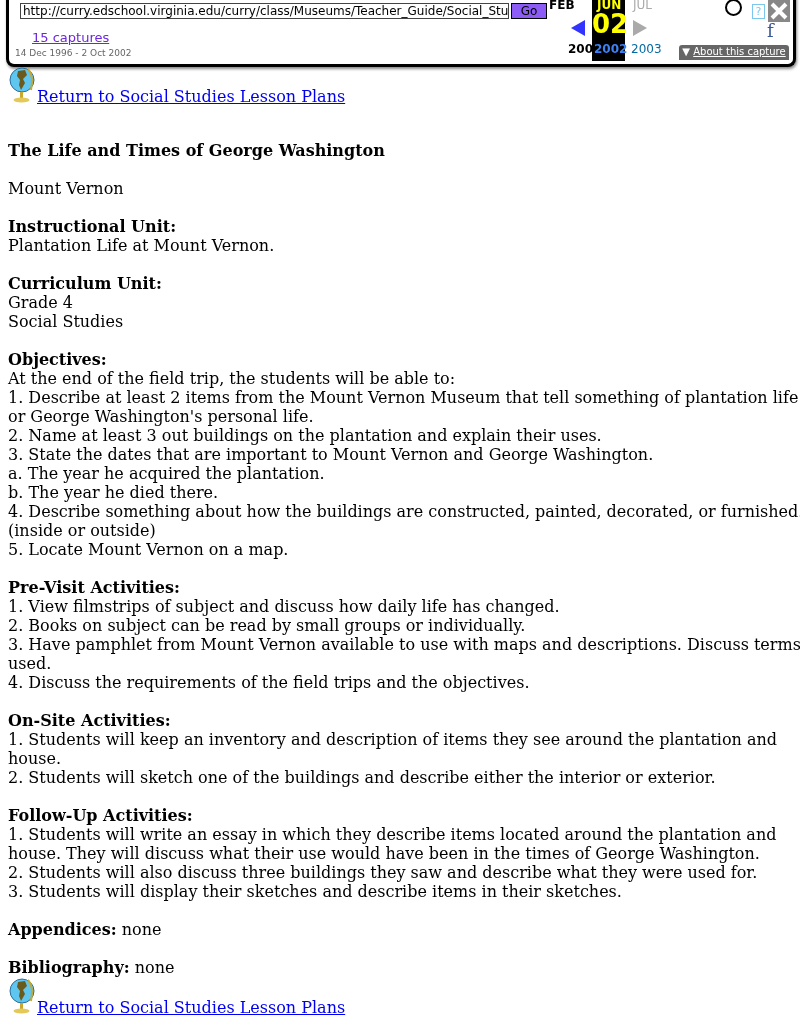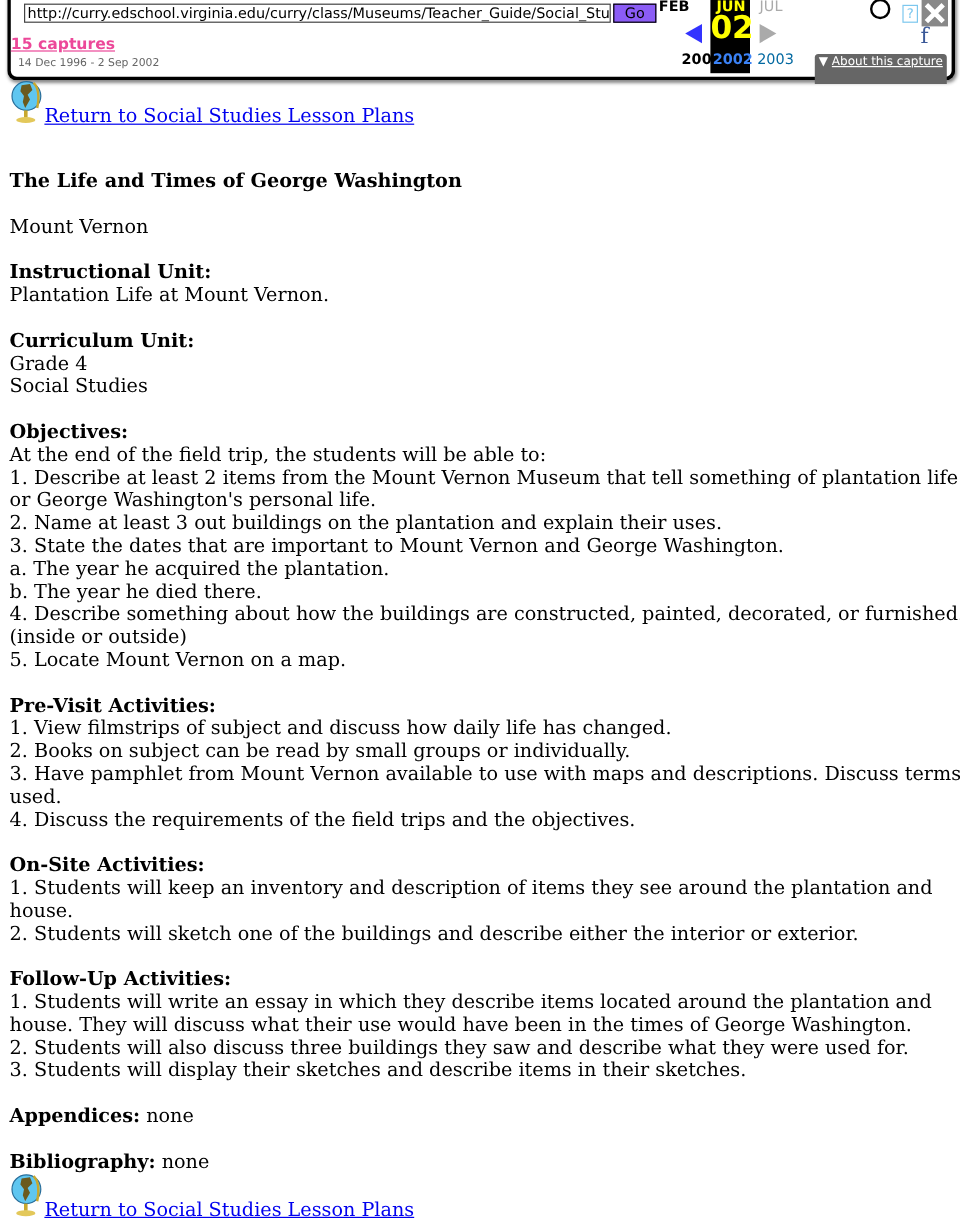--- a/index.html
+++ b/index.html
@@ -15,39 +15,39 @@
   #wm-url {
     position: absolute; left: 11px; top: 7px; width: 483px; height: 14px;
     border: 1px solid #444; font-size: 12px; line-height: 14px; padding: 0 2px;
     font-family: "DejaVu Sans", sans-serif; color: #000; white-space: nowrap; overflow: hidden; background: #fff;
   }
   #wm-go {
     position: absolute; left: 502px; top: 7px; width: 34px; height: 14px;
     border: 1px solid #000; font-size: 12px; line-height: 14px; text-align: center; background: #8b5cf6;
   }
   #wm-captures {
-    position: absolute; left: 0; top: 34px; font-size: 13px; font-weight: bold; color: #ec4899; text-decoration: underline;
+    position: absolute; left: 23px; top: 34px; font-size: 13px; font-weight: normal; color: #6d28d9; text-decoration: underline;
   }
   #wm-range { position: absolute; left: 6px; top: 52px; font-size: 9px; color: #666; }
 
   .wm-month { position: absolute; top: 2px; font-size: 12px; font-weight: bold; }
   .wm-year { position: absolute; top: 46px; font-size: 12px; font-weight: bold; }
   #wm-cur { position: absolute; left: 583px; top: 0; width: 33px; height: 65px; background: #000; }
   #wm-m-prev { left: 540px; color: #000; }
   #wm-m-cur { left: 588px; color: #ffff00; }
   #wm-m-next { left: 624px; color: #aaa; font-weight: normal; }
   #wm-day { position: absolute; left: 583px; top: 14px; width: 30px; text-align: center; font-size: 26px; font-weight: bold; color: #ffff00; line-height: 28px; }
   #wm-y-prev { left: 543px; color: #000; margin-left: 16px; }
   #wm-y-cur { left: 585px; color: #3b82f6; }
   #wm-y-next { left: 622px; color: #0369a1; font-weight: normal; }
   .tri-left { position: absolute; left: 562px; top: 24px; width: 0; height: 0; border-top: 8px solid transparent; border-bottom: 8px solid transparent; border-right: 14px solid #3333ff; }
   .tri-right { position: absolute; left: 624px; top: 24px; width: 0; height: 0; border-top: 8px solid transparent; border-bottom: 8px solid transparent; border-left: 14px solid #aaa; }
 
   #wm-about {
-    position: absolute; left: 670px; top: 49px; width: 110px; height: 25px;
+    position: absolute; left: 670px; top: 49px; width: 110px; height: 15px;
     background: #666; color: #fff; font-size: 10px; line-height: 13px; text-align: center; border-radius: 3px 3px 0 0;
   }
   #wm-about span.lbl { text-decoration: underline; }
   #wm-circle { position: absolute; left: 716px; top: 3px; width: 13px; height: 13px; border: 2px solid #000; border-radius: 50%; }
   #wm-help { position: absolute; left: 743px; top: 8px; width: 11px; height: 13px; border: 1px solid #7cc7ee; color: #7cc7ee; font-size: 11px; line-height: 13px; text-align: center; }
   #wm-close { position: absolute; left: 759px; top: 4px; width: 22px; height: 22px; background: #888; }
   #wm-close svg { display: block; }
   #wm-fb { position: absolute; left: 758px; top: 24px; font-family: "DejaVu Serif", serif; font-size: 18px; color: #3b5998; }
 
   
@@ -60,21 +60,21 @@
   .gap { height: 19px; }
   .b { font-weight: bold; }
 </style>
 </head>
 <body>
 
 <div id="wm-toolbar">
   <div id="wm-url">http://curry.edschool.virginia.edu/curry/class/Museums/Teacher_Guide/Social_Studies/</div>
   <div id="wm-go">Go</div>
   <div id="wm-captures">15 captures</div>
-  <div id="wm-range">14 Dec 1996 - 2 Sep 2002</div>
+  <div id="wm-range">14 Dec 1996 - 2 Oct 2002</div>
 
   <div id="wm-cur"></div>
   <div class="wm-month" id="wm-m-prev">FEB</div>
   <div class="wm-month" id="wm-m-cur">JUN</div>
   <div class="wm-month" id="wm-m-next">JUL</div>
   <div class="tri-left"></div>
   <div id="wm-day">02</div>
   <div class="tri-right"></div>
   <div class="wm-year" id="wm-y-prev">2001</div>
   <div class="wm-year" id="wm-y-cur">2002</div>

